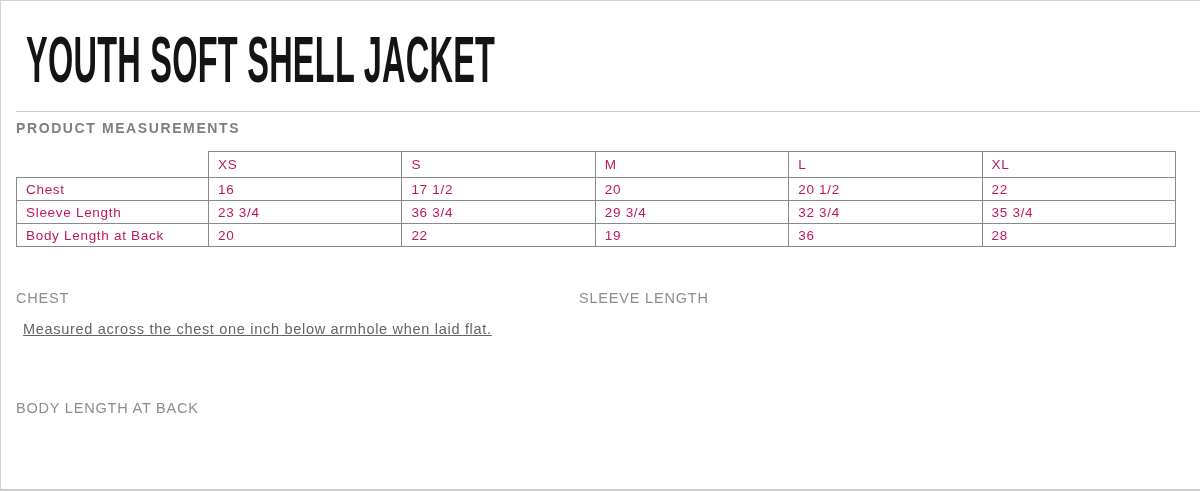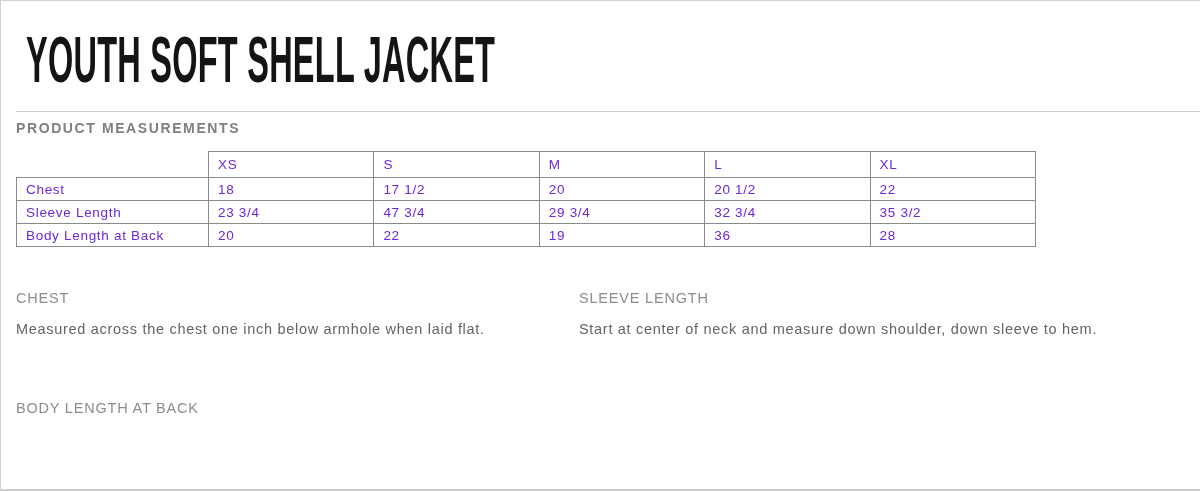--- a/index.html
+++ b/index.html
@@ -41,25 +41,25 @@
     top: 119px;
     font-size: 14px;
     font-weight: 700;
     letter-spacing: 1.6px;
     color: #7f7f7f;
   }
   table.meas {
     position: absolute;
     left: 15px;
     top: 150px;
-    width: 1020px;
+    width: 1160px;
     border-collapse: collapse;
     table-layout: fixed;
     font-size: 13.5px;
-    color: #6d28d9;
+    color: #be185d;
     letter-spacing: 0.7px;
   }
   table.meas col.label-col { width: 192px; }
   table.meas th, table.meas td {
     border: 1px solid #8a8a8a;
     font-weight: 400;
     text-align: left;
     padding: 0 0 0 9px;
     white-space: nowrap;
     overflow: hidden;
@@ -72,21 +72,22 @@
     font-size: 14.5px;
     color: #8d8d8d;
     letter-spacing: 0.8px;
     margin: 0 0 9px 0;
   }
   .def-text {
     font-size: 14.5px;
     color: #646464;
     letter-spacing: 0.7px;
     line-height: 28px;
-    margin: 0;
+    margin: 7px;
+    text-decoration: underline;
   }
   .def-chest { left: 15px; top: 289px; width: 545px; }
   .def-sleeve { left: 578px; top: 289px; width: 532px; }
   .def-body { left: 15px; top: 399px; width: 560px; }
 </style>
 </head>
 <body>
 
 <div class="page">
 
@@ -109,52 +110,51 @@
       <tr>
         <th class="corner"></th>
         <th>XS</th>
         <th>S</th>
         <th>M</th>
         <th>L</th>
         <th>XL</th>
       </tr>
       <tr>
         <td>Chest</td>
-        <td>18</td>
+        <td>16</td>
         <td>17 1/2</td>
         <td>20</td>
         <td>20 1/2</td>
         <td>22</td>
       </tr>
       <tr>
         <td>Sleeve Length</td>
         <td>23 3/4</td>
-        <td>47 3/4</td>
+        <td>36 3/4</td>
         <td>29 3/4</td>
         <td>32 3/4</td>
-        <td>35 3/2</td>
+        <td>35 3/4</td>
       </tr>
       <tr>
         <td>Body Length at Back</td>
         <td>20</td>
         <td>22</td>
         <td>19</td>
         <td>36</td>
         <td>28</td>
       </tr>
     </tbody>
   </table>
 
   <div class="def def-chest">
     <div class="def-heading">CHEST</div>
     <div class="def-text">Measured across the chest one inch below armhole when laid flat.</div>
   </div>
 
   <div class="def def-sleeve">
     <div class="def-heading">SLEEVE LENGTH</div>
-    <div class="def-text">Start at center of neck and measure down shoulder, down sleeve to hem.</div>
   </div>
 
   <div class="def def-body">
     <div class="def-heading">BODY LENGTH AT BACK</div>
   </div>
 
 </div>
 
 </body></html>

